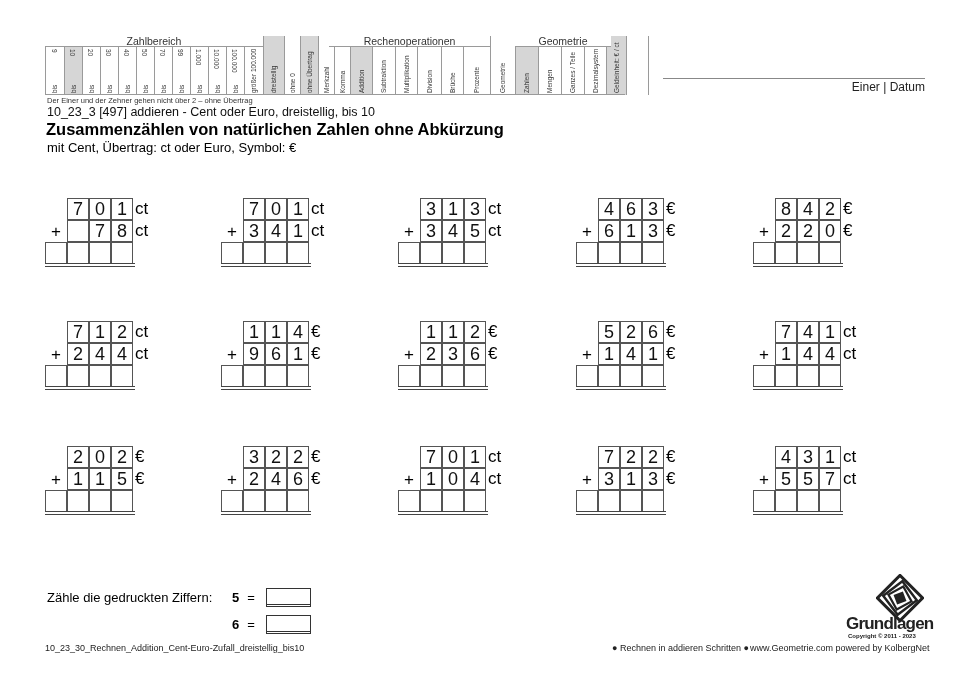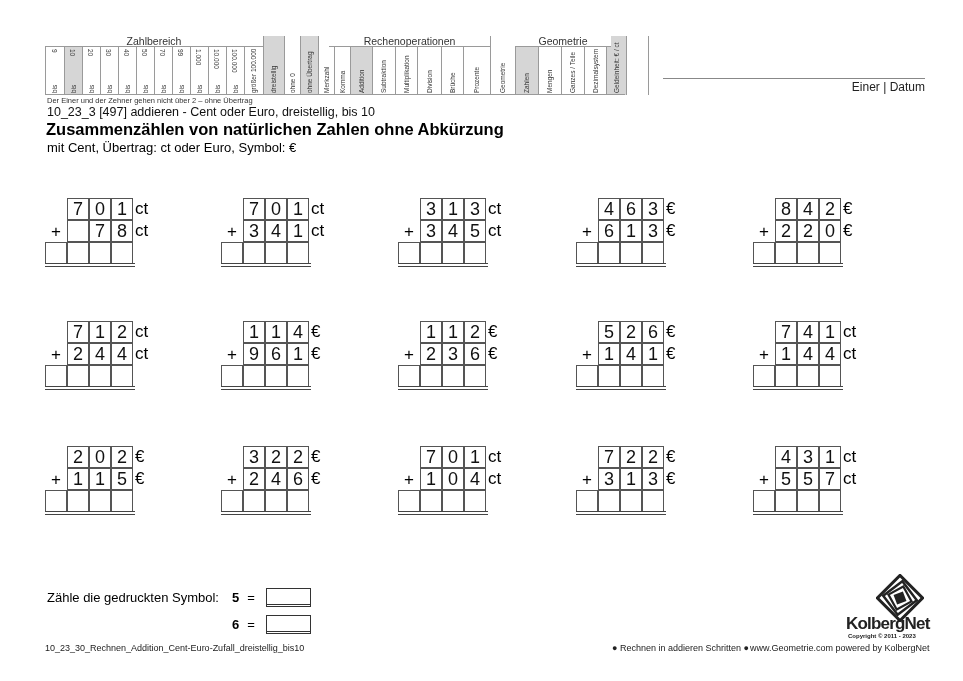--- a/index.html
+++ b/index.html
@@ -397,21 +397,21 @@
       <div class="cell" style="left:66px;top:22px">7</div>
       <div class="unit" style="top:23px">ct</div>
       <div class="ans" style="left:0px"></div>
       <div class="ans" style="left:22px"></div>
       <div class="ans" style="left:44px"></div>
       <div class="ans" style="left:66px"></div>
       <div class="dbl"></div>
     </div>
   </div>
 
-<div class="count-label">Zähle die gedruckten Symbol:</div>
+<div class="count-label">Zähle die gedruckten Ziffern:</div>
 <div class="count-row" style="top:590px;">
   <span>5</span><span class="eq">=</span>
 </div>
 <div class="count-box" style="left:266px; top:588px;"></div>
 <div class="count-row" style="top:617px;">
   <span>6</span><span class="eq">=</span>
 </div>
 <div class="count-box" style="left:266px; top:615px;"></div>
 
 <div class="filename">10_23_30_Rechnen_Addition_Cent-Euro-Zufall_dreistellig_bis10</div>
@@ -420,15 +420,15 @@
 
 <div class="logo">
   <svg class="logo-mark" viewBox="0 0 48 48">
     <g transform="translate(24,24) rotate(45)">
       <rect x="-16" y="-16" width="32" height="32" fill="none" stroke="#222" stroke-width="3"></rect>
       <rect x="-12" y="-12" width="24" height="24" fill="none" stroke="#222" stroke-width="2.5" transform="rotate(8)"></rect>
       <rect x="-8.5" y="-8.5" width="17" height="17" fill="none" stroke="#222" stroke-width="2.2" transform="rotate(16)"></rect>
       <rect x="-5" y="-5" width="10" height="10" fill="#222" transform="rotate(24)"></rect>
     </g>
   </svg>
-  <div class="logo-text">KolbergNet</div>
+  <div class="logo-text">Grundlagen</div>
   <div class="logo-copy">Copyright © 2011 - 2023</div>
 </div>
 
 </body></html>

